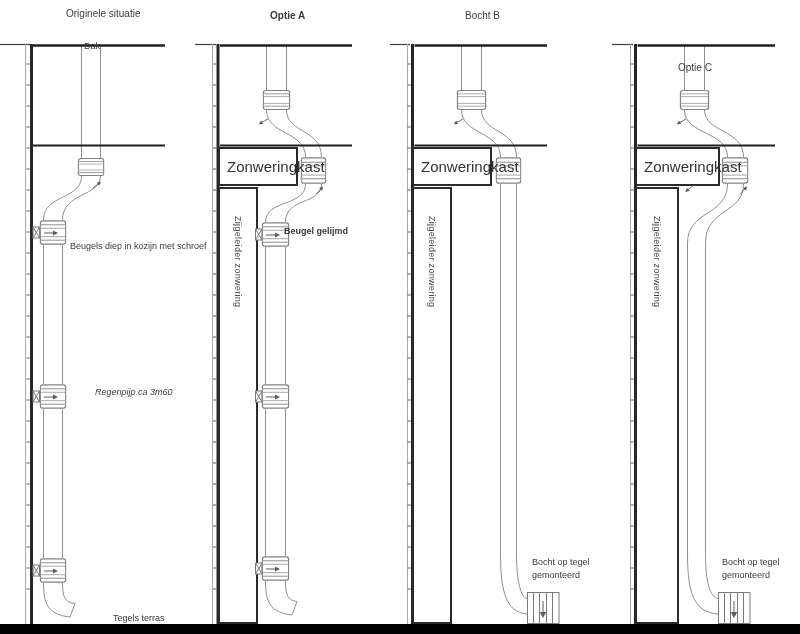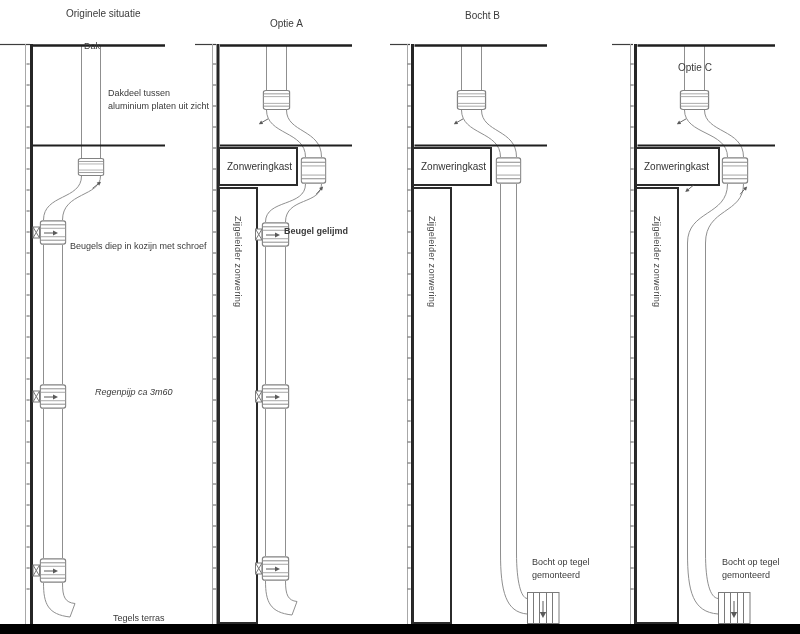--- a/index.html
+++ b/index.html
@@ -10,21 +10,21 @@
   .canvas{
     position:relative;width:800px;height:634px;background:#ffffff;overflow:hidden;
     font-family:"Liberation Sans",sans-serif;color:var(--text);
   }
   .canvas svg{position:absolute;left:0;top:0;}
   .lbl{position:absolute;font-size:9px;line-height:11px;color:var(--text);white-space:nowrap;}
   .lbl.title{font-size:10px;}
   .lbl.wrap{white-space:normal;line-height:13px;}
   .boxlbl{
     position:absolute;display:flex;align-items:center;box-sizing:border-box;
-    padding-left:8px;font-size:10px;color:#333;pointer-events:none;
+    padding-left:8px;font-size:15px;color:#333;pointer-events:none;
   }
   .barlbl{
     position:absolute;display:flex;justify-content:center;box-sizing:border-box;
     padding-top:28px;pointer-events:none;
   }
   .barlbl span{
     writing-mode:vertical-rl;font-size:9px;letter-spacing:.3px;color:#4a4a4a;white-space:nowrap;
   }
   .ground{position:absolute;left:0;top:624px;width:800px;height:10px;background:var(--ground);}
   
@@ -305,26 +305,25 @@
           <polygon class="arr" points="730.8,612 737.2,612 734,618"></polygon>
         </g>
       </g>
       <line class="dk2" x1="637.5" y1="45.5" x2="775" y2="45.5"></line>
       <line class="dk15" x1="637.5" y1="145.5" x2="775" y2="145.5"></line>
     </g>
   </svg>
 
   <div class="lbl title" style="left:66px;top:8px;">Originele situatie</div>
   <div class="lbl" style="left:84px;top:41px;">Dak</div>
-  <div class="lbl wrap" style="left:108px;top:87px;width:104px;">Dakdeel tussen aluminium platen uit zicht</div>
   <div class="lbl" style="left:70px;top:225px;margin-top:16px;">Beugels diep in kozijn met schroef</div>
   <div class="lbl" style="left:95px;top:387px;font-style:italic;">Regenpijp ca 3m60</div>
   <div class="lbl" style="left:113px;top:613px;">Tegels terras</div>
 
-  <div class="lbl title" style="left:270px;top:18px;">Optie A</div>
+  <div class="lbl title" style="left:270px;top:10px;font-weight:bold;">Optie A</div>
   <div class="boxlbl" style="left:219px;top:148px;width:78px;height:37px;">Zonweringkast</div>
   <div class="barlbl" style="left:219px;top:188px;width:38px;height:300px;">
       <span>Zijgeleider zonwering</span>
     </div>
   <div class="lbl" style="left:284px;top:226px;font-weight:bold;">Beugel gelijmd</div>
 
   <div class="lbl title" style="left:465px;top:10px;">Bocht B</div>
   <div class="boxlbl" style="left:413px;top:148px;width:78px;height:37px;">Zonweringkast</div>
   <div class="barlbl" style="left:413px;top:188px;width:38px;height:300px;">
       <span>Zijgeleider zonwering</span>

